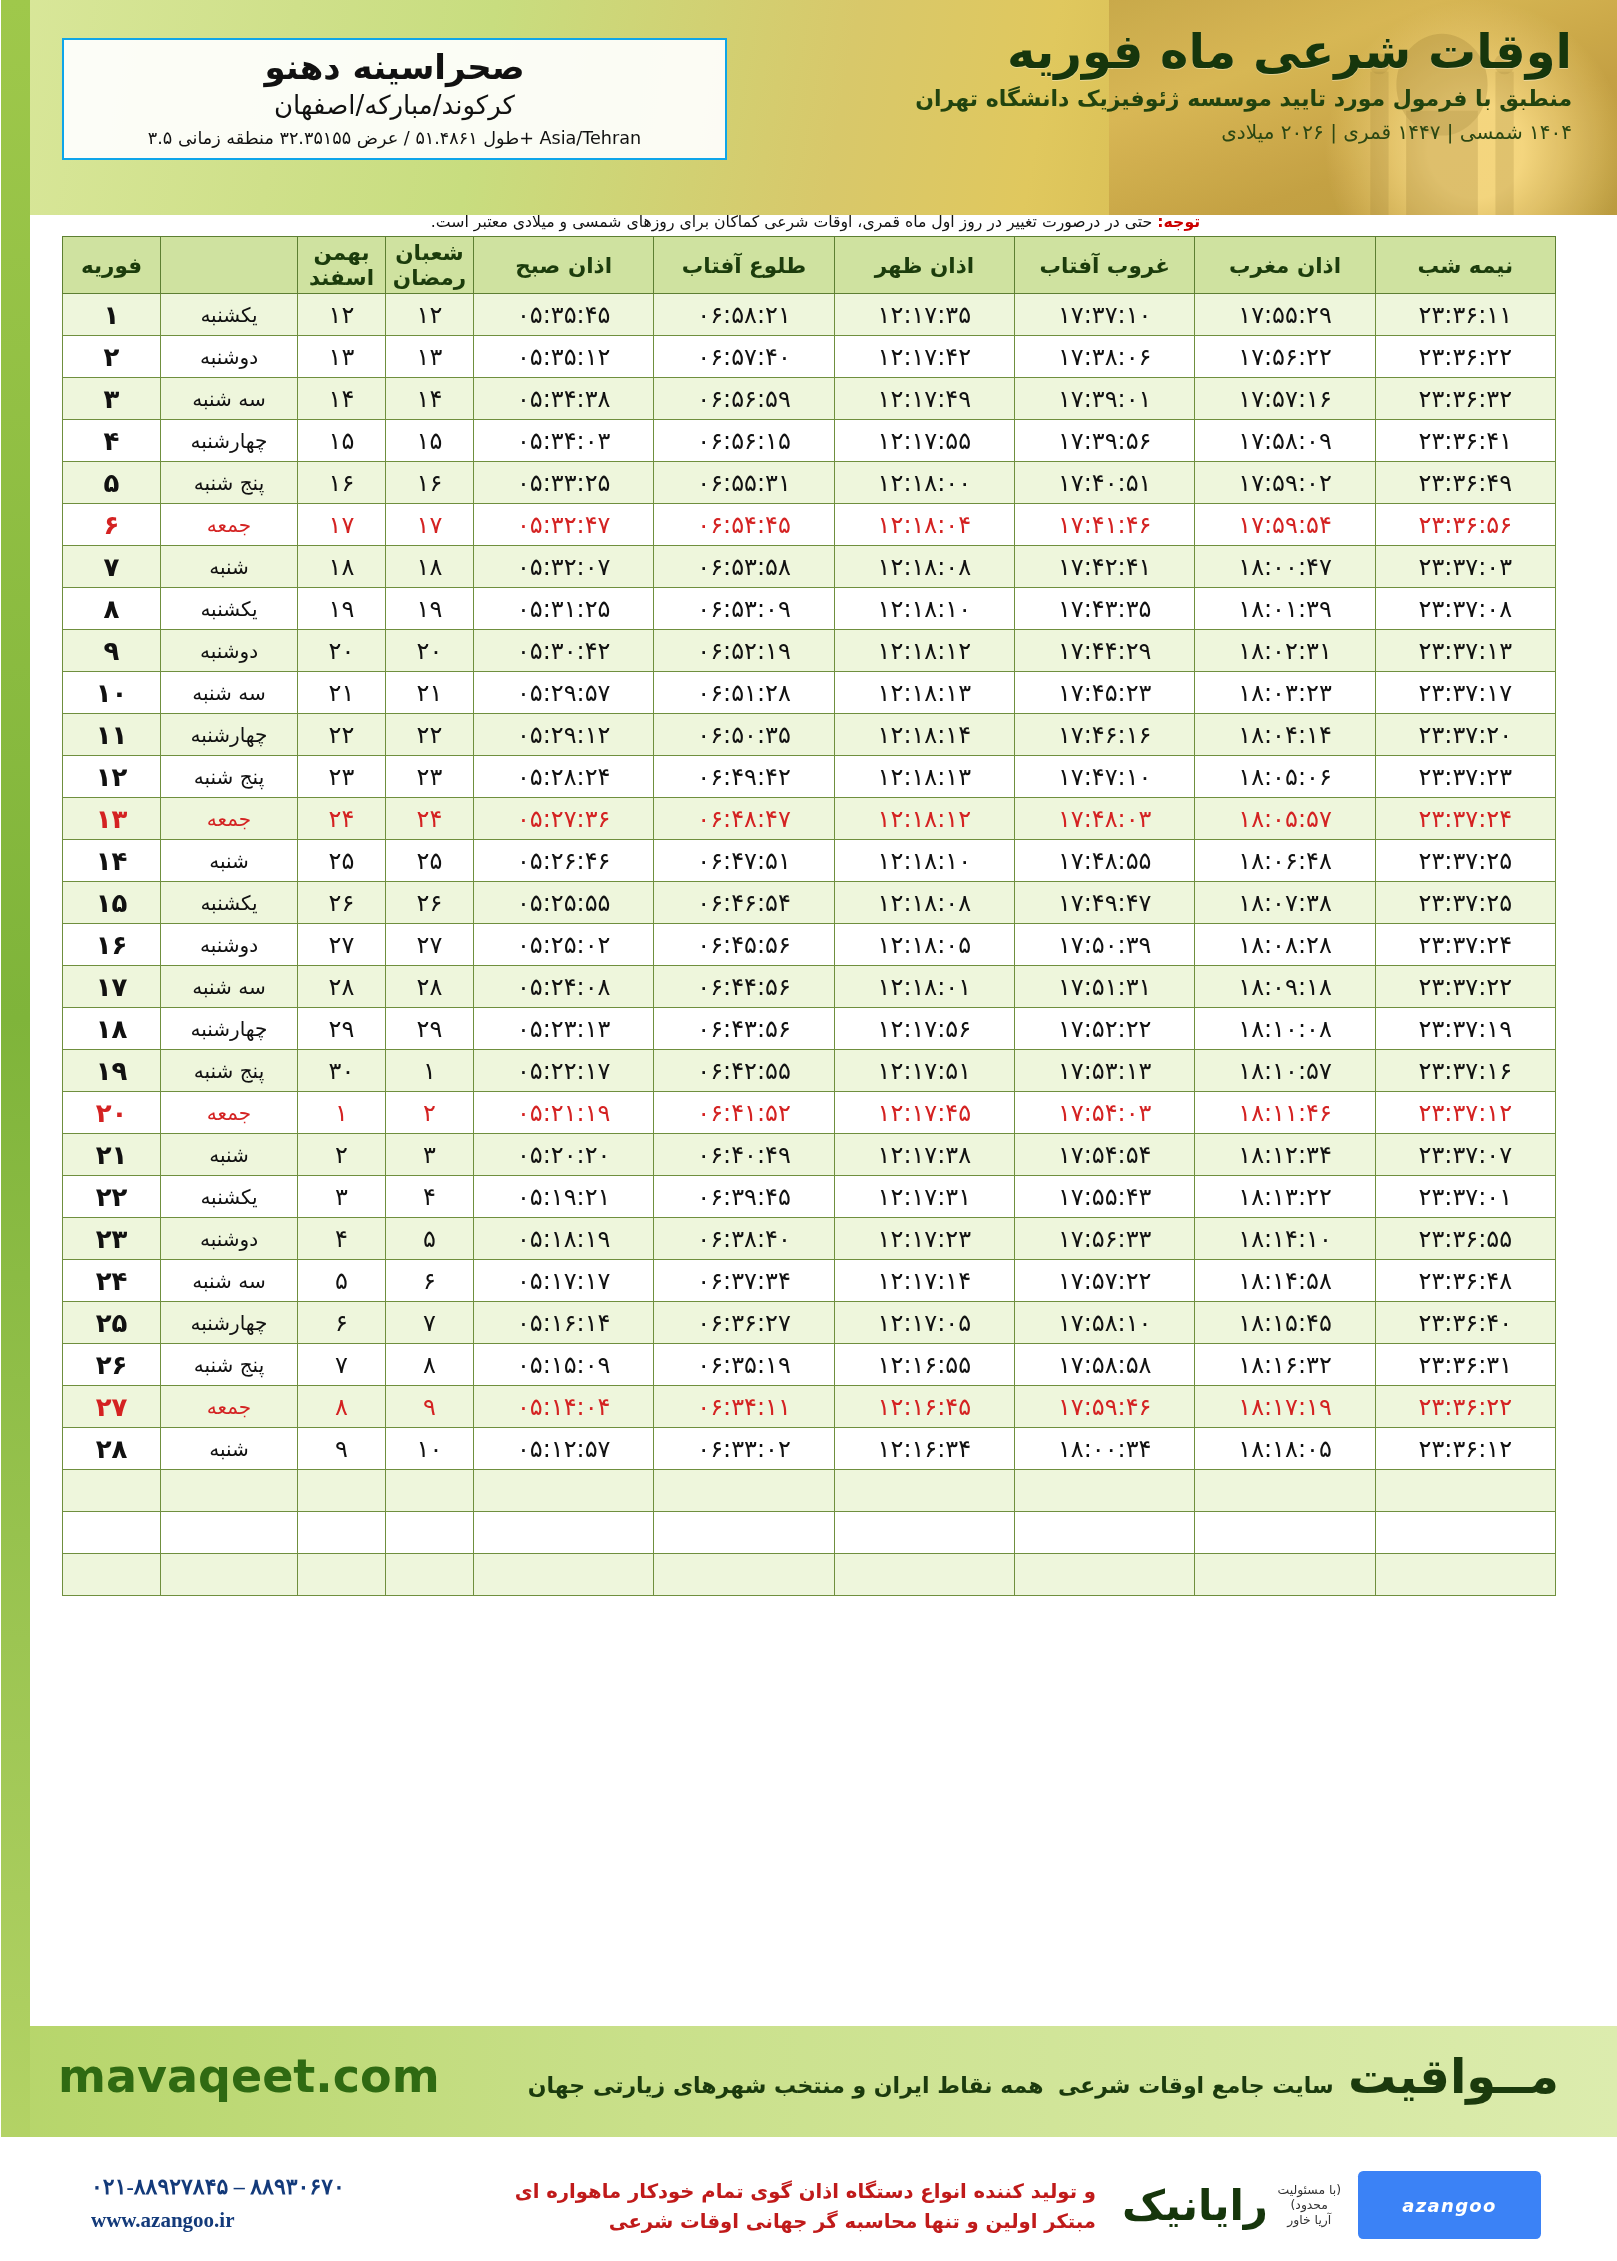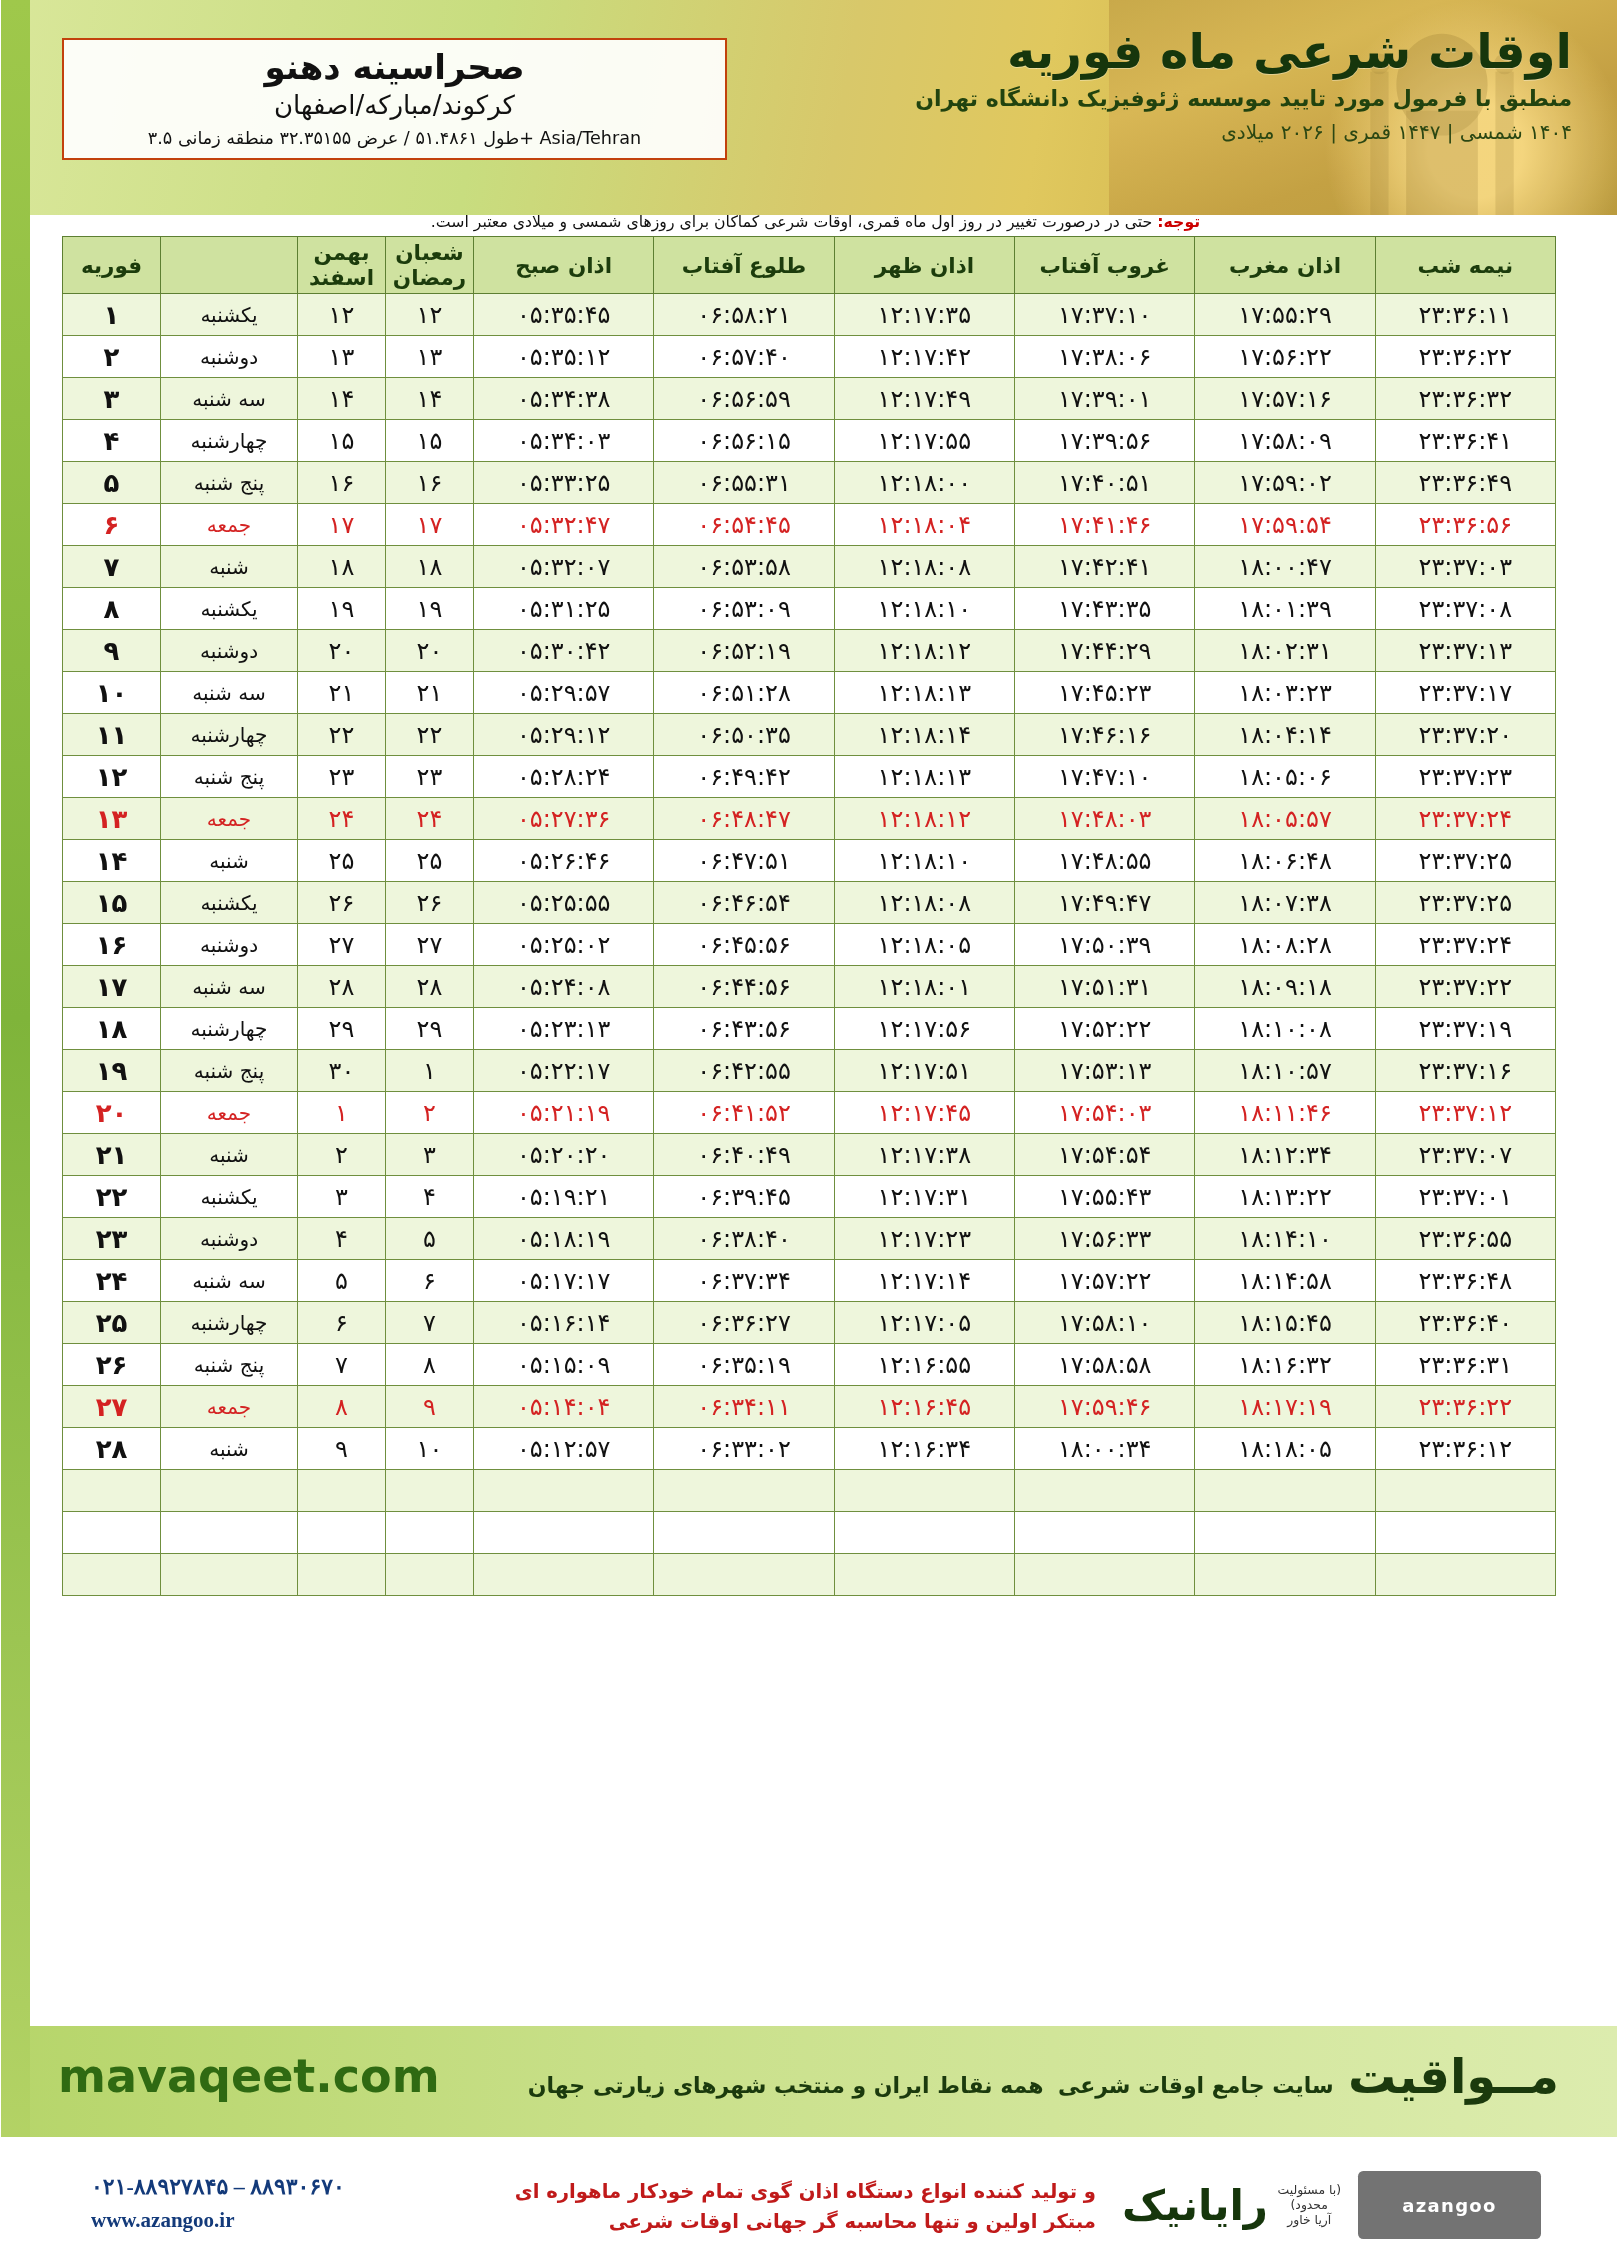--- a/index.html
+++ b/index.html
@@ -57,21 +57,21 @@
   .h-sub{
     font-size:22px;font-weight:bold;margin-top:7.8px;color:#21430f;
   }
   .h-dates{
     font-size:20px;margin-top:9px;color:#2b4713;
   }
 
   
   .loc-box{
     position:absolute;left:62px;top:38px;width:665px;
-    border:2px solid #c2410c;background:rgba(255,255,255,.92);
+    border:2px solid #0ea5e9;background:rgba(255,255,255,.92);
     text-align:center;padding:9px 6.5px 10.4px 6.5px;box-sizing:border-box;
   }
   .loc-city{font-size:34px;font-weight:bold;color:#111;line-height:1.1;}
   .loc-region{font-size:26px;color:#111;margin-top:3.9px;}
   .loc-coords{font-size:17.6px;color:#111;margin-top:7.8px;direction:ltr;}
 
   
   .note{
     position:absolute;right:52px;top:212px;width:1501px;text-align:center;
     font-size:15.7px;color:#111;
@@ -117,22 +117,22 @@
   .fb-right{display:flex;align-items:baseline;gap:14.4px;direction:rtl;}
   .fb-name{font-size:48px;font-weight:bold;color:#1b3a0d;letter-spacing:-0.7px;}
   .fb-tag{font-size:22px;color:#1b3a0d;font-weight:bold;}
   .fb-left{font-size:46px;color:#2f6a12;font-weight:bold;direction:ltr;}
 
   .footer-bottom{
     position:absolute;left:0;bottom:0;width:1618px;height:124px;background:#fff;
   }
   .azangoo-logo{
     position:absolute;right:77px;bottom:22px;width:183px;height:68px;
-    background:#737373;border-radius:5.2px;color:#fff;display:flex;
-    align-items:center;justify-content:center;flex-direction:column;
+    background:#3b82f6;border-radius:5.2px;color:#fff;display:flex;
+    align-items:center;justify-content:center;flex-direction:column;font-style:italic;
   }
   .azangoo-logo .a1{font-size:18px;font-weight:bold;letter-spacing:1.3px;}
   .rayanic{
     position:absolute;right:274px;bottom:19.6px;width:222px;height:72px;
     display:flex;align-items:center;justify-content:flex-end;gap:6.5px;
   }
   .rayanic .r-name{font-size:42px;font-weight:bold;color:#16360c;}
   .rayanic .r-sub{font-size:12.4px;color:#333;text-align:center;line-height:1.2;}
   .foot-txt{
     position:absolute;right:522px;bottom:23.5px;width:600px;text-align:right;

